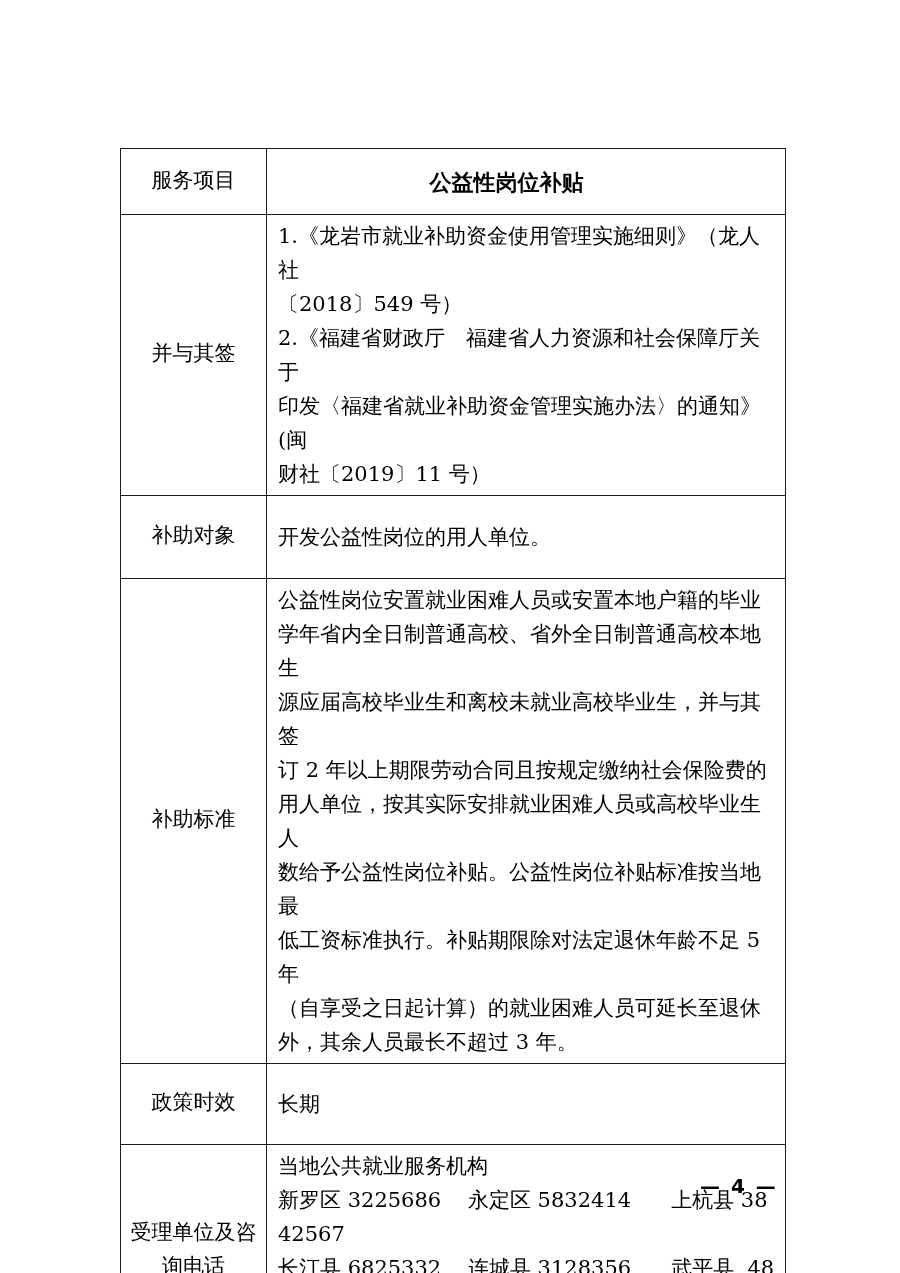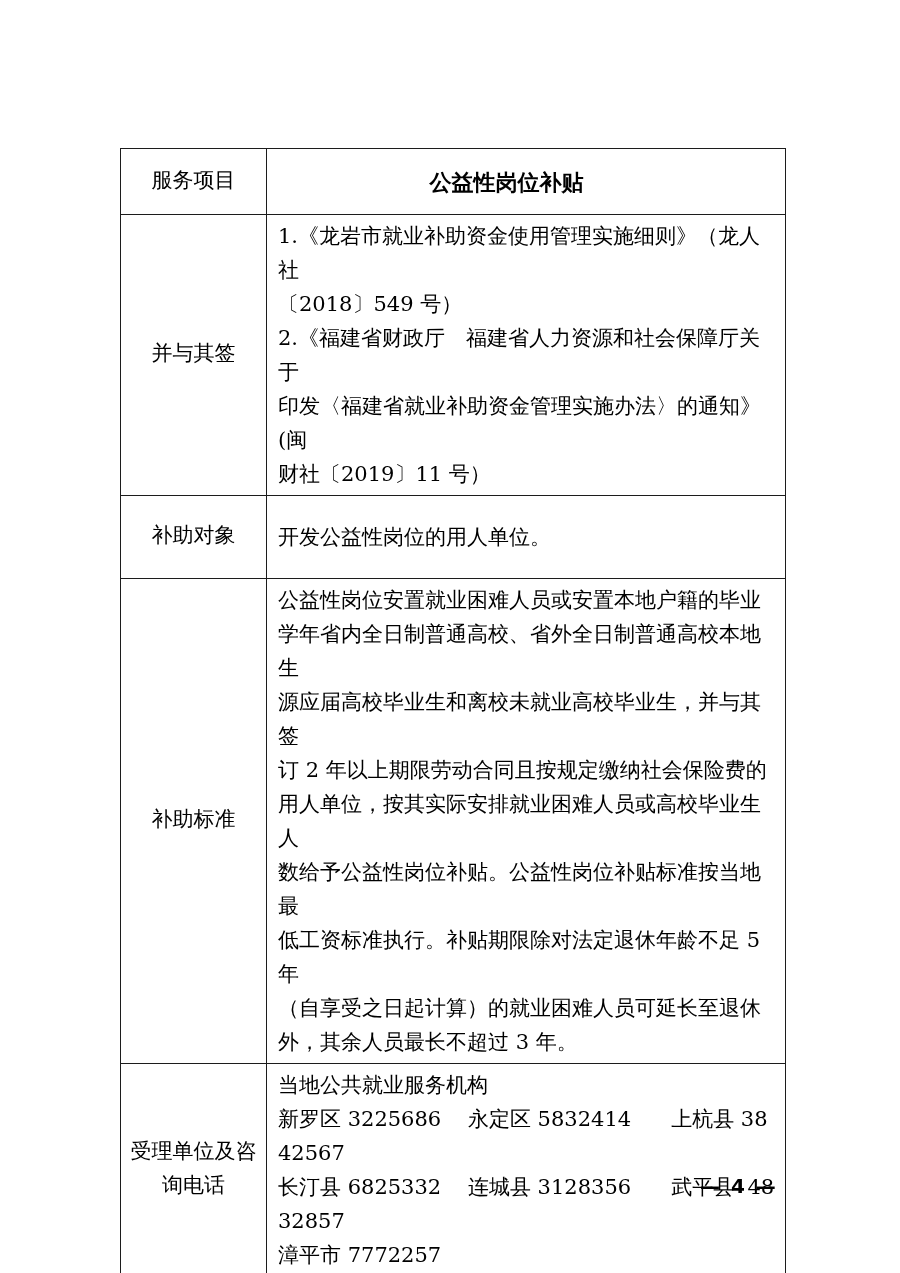--- a/index.html
+++ b/index.html
@@ -99,20 +99,24 @@
         <td class="content">公益性岗位安置就业困难人员或安置本地户籍的毕业
 学年省内全日制普通高校、省外全日制普通高校本地生
 源应届高校毕业生和离校未就业高校毕业生，并与其签
 订 2 年以上期限劳动合同且按规定缴纳社会保险费的
 用人单位，按其实际安排就业困难人员或高校毕业生人
 数给予公益性岗位补贴。公益性岗位补贴标准按当地最
 低工资标准执行。补贴期限除对法定退休年龄不足 5 年
 （自享受之日起计算）的就业困难人员可延长至退休
 外，其余人员最长不超过 3 年。</td>
       </tr>
+      <tr style="height:81px">
+        <td class="label">政策时效</td>
+        <td class="content">长期</td>
+      </tr>
       <tr style="height:162px">
         <td class="label">受理单位及咨
 询电话</td>
         <td class="content">当地公共就业服务机构
 新罗区 3225686    永定区 5832414      上杭县 3842567
 长汀县 6825332    连城县 3128356      武平县  4832857
 漳平市 7772257</td>
       </tr>
     </tbody>
   </table>

